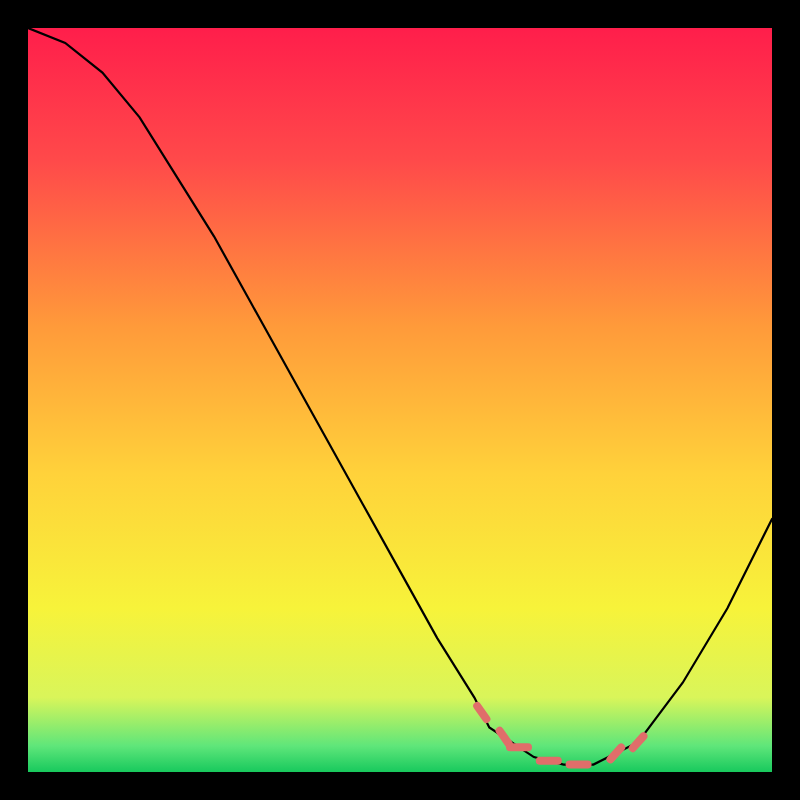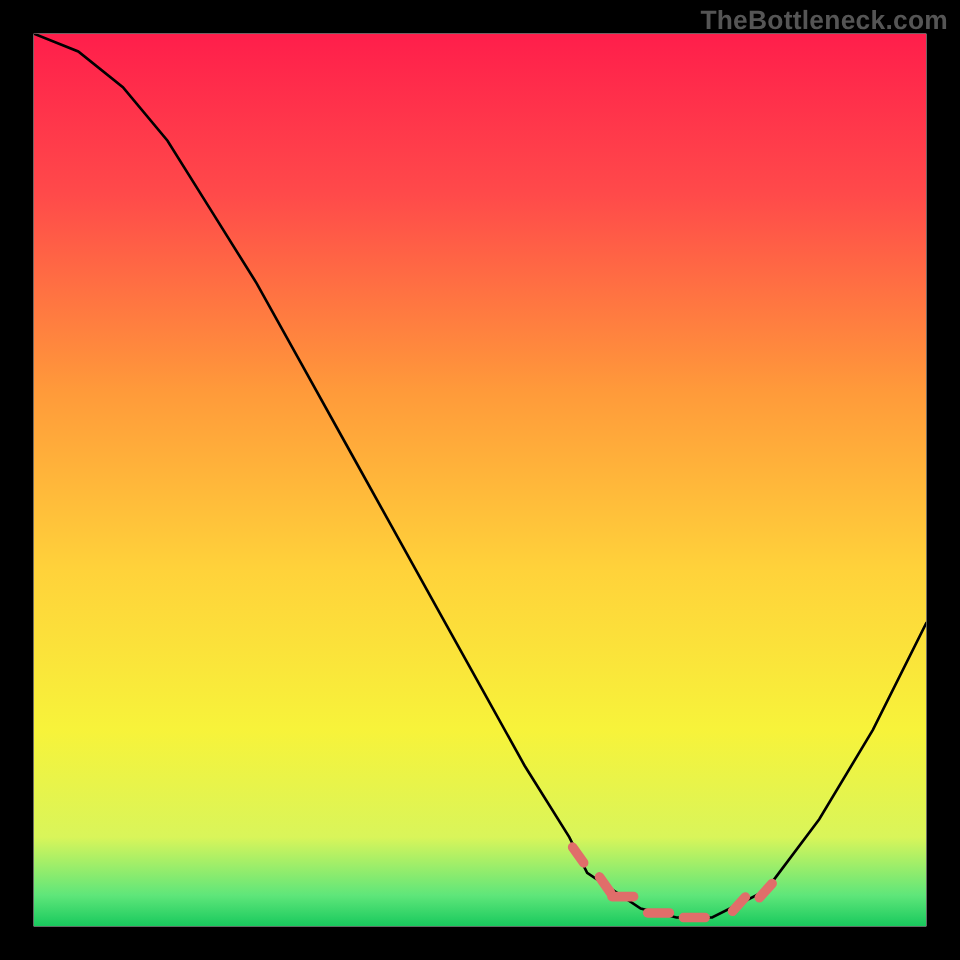--- a/index.html
+++ b/index.html
@@ -60,21 +60,20 @@
     fill: none;
     stroke: #e06e6a;
     stroke-width: 8;
     stroke-linecap: round;
   }
 </style>
 </head>
 <body>
 
 <div class="stage">
-  <div class="watermark">TheBottleneck.com</div>
 
   <div class="plot-box">
     <svg class="gradient" viewBox="0 0 744 744" preserveAspectRatio="none">
       <defs>
         <linearGradient id="bg" x1="0" y1="0" x2="0" y2="1">
             <stop offset="0.00%" stop-color="#ff1e4b"></stop>
             <stop offset="18.00%" stop-color="#ff4a4a"></stop>
             <stop offset="40.00%" stop-color="#ff9a3a"></stop>
             <stop offset="60.00%" stop-color="#ffd23a"></stop>
             <stop offset="78.00%" stop-color="#f7f33a"></stop>

